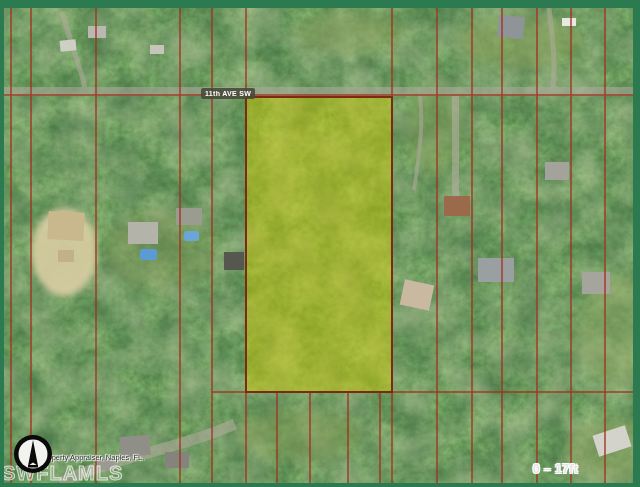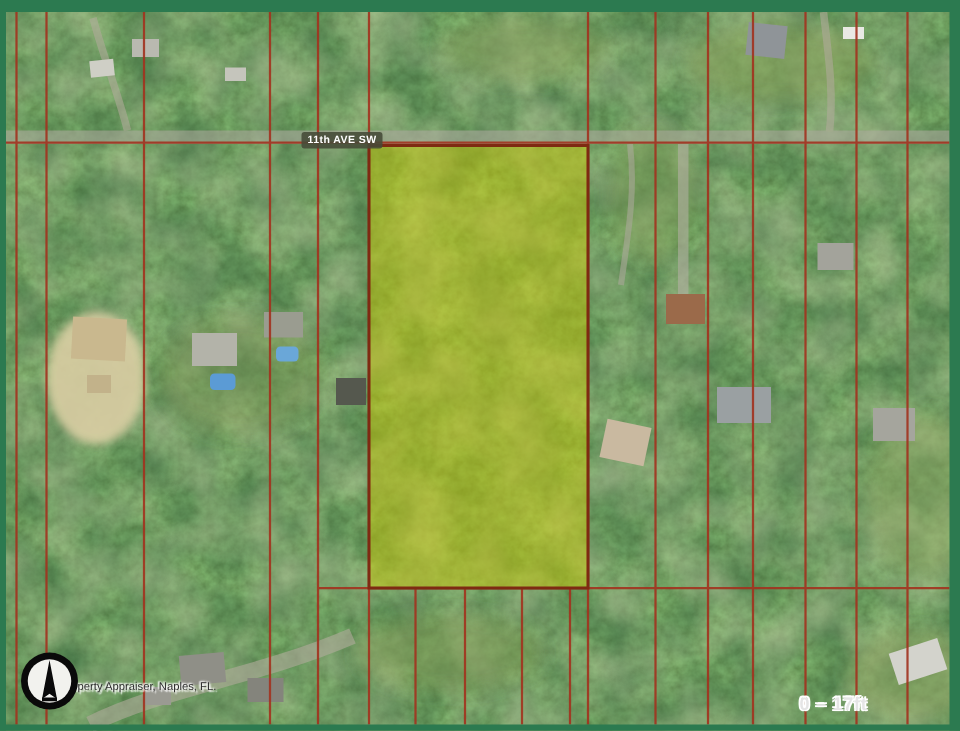--- a/index.html
+++ b/index.html
@@ -131,20 +131,21 @@
 
   <div class="overlay compass">
     <svg width="44" height="50" viewBox="0 0 44 50">
       <circle cx="22" cy="26" r="19" fill="#0a0a0a"></circle>
       <circle cx="22" cy="26" r="14.5" fill="#f2f2ee"></circle>
       <path d="M22 12 L27 38 L22 34.5 L17 38 Z" fill="#0a0a0a"></path>
       <rect x="17" y="37" width="10" height="2.5" fill="#0a0a0a"></rect>
     </svg>
   </div>
 
+  <div class="overlay watermark">SWFLAMLS</div>
 
   <div class="overlay attribution">Property Appraiser, Naples, FL.</div>
 
   <div class="overlay scale-label">0 – 17ft</div>
 
   <div class="frame frame-top"></div>
   <div class="frame frame-bottom"></div>
   <div class="frame frame-left"></div>
   <div class="frame frame-right"></div>
 </div>

